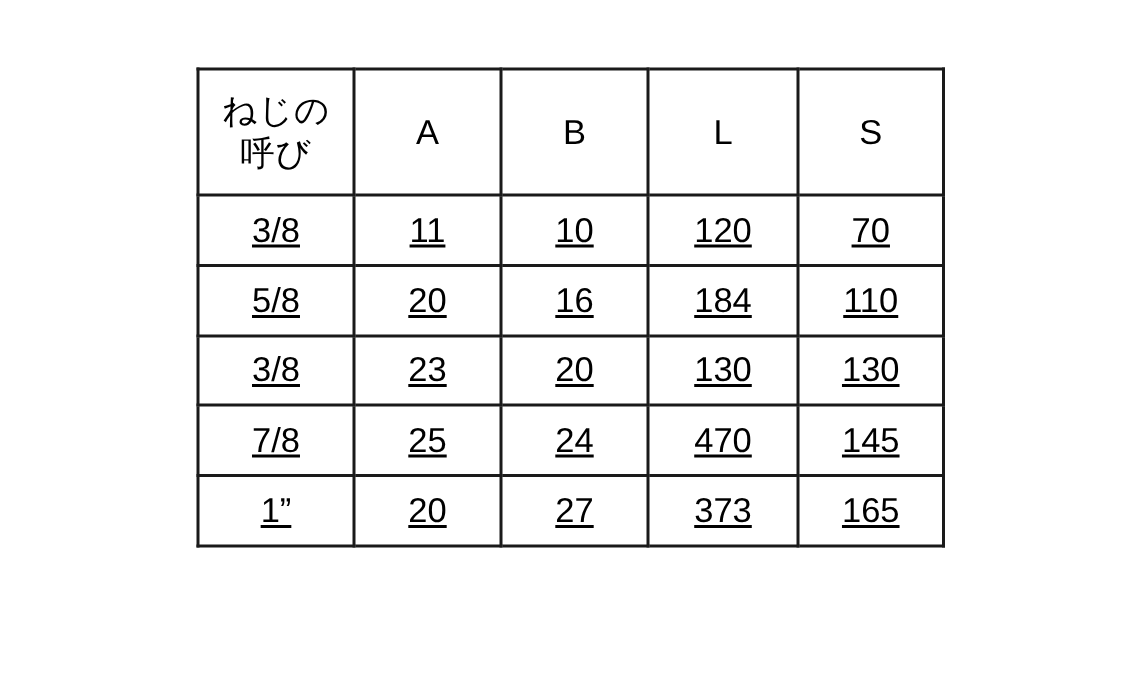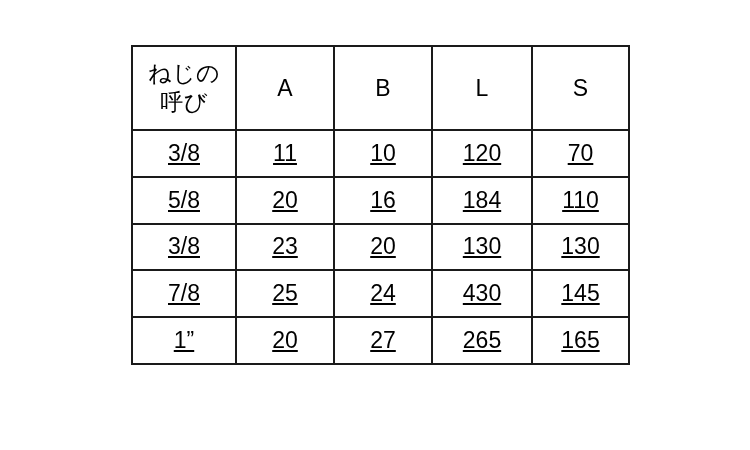--- a/index.html
+++ b/index.html
@@ -119,26 +119,26 @@
           <td class="cell-name">3/8</td>
           <td class="cell-num">23</td>
           <td class="cell-num">20</td>
           <td class="cell-num">130</td>
           <td class="cell-num">130</td>
         </tr>
         <tr>
           <td class="cell-name">7/8</td>
           <td class="cell-num">25</td>
           <td class="cell-num">24</td>
-          <td class="cell-num">430</td>
+          <td class="cell-num">470</td>
           <td class="cell-num">145</td>
         </tr>
         <tr>
           <td class="cell-name">1”</td>
           <td class="cell-num">20</td>
           <td class="cell-num">27</td>
-          <td class="cell-num">265</td>
+          <td class="cell-num">373</td>
           <td class="cell-num">165</td>
         </tr>
       </tbody>
     </table>
   </div>
 </div>
 
 </body></html>

